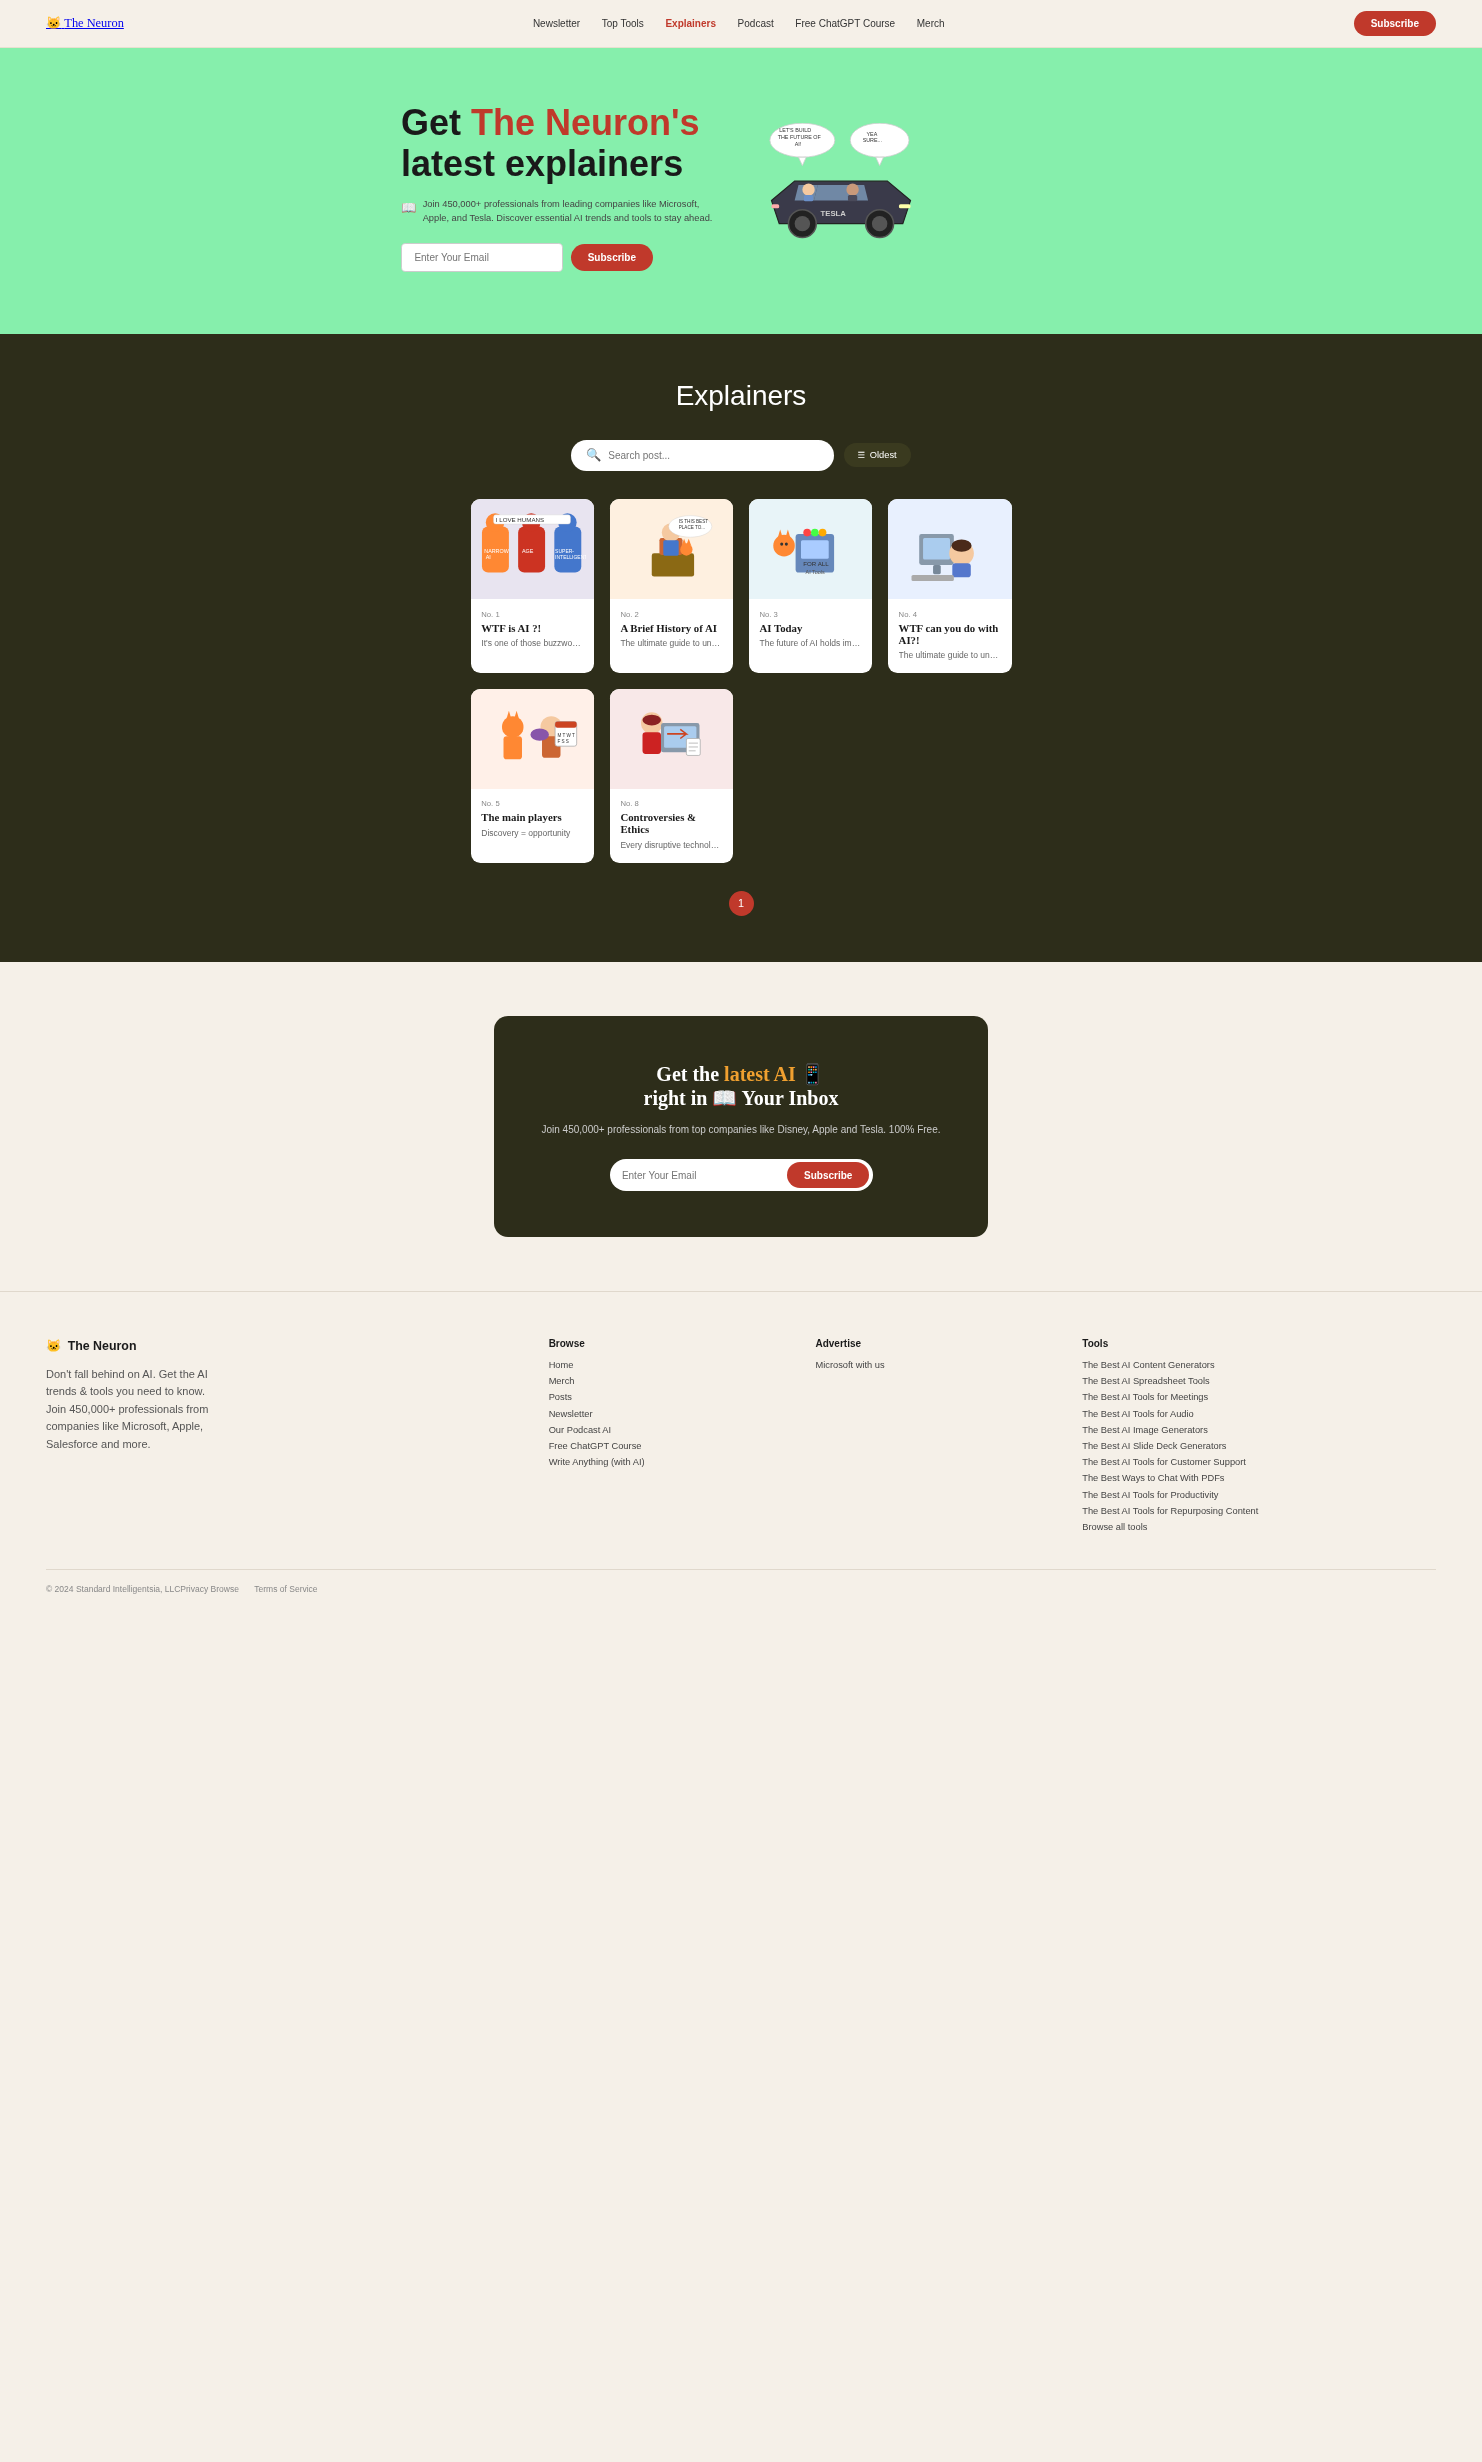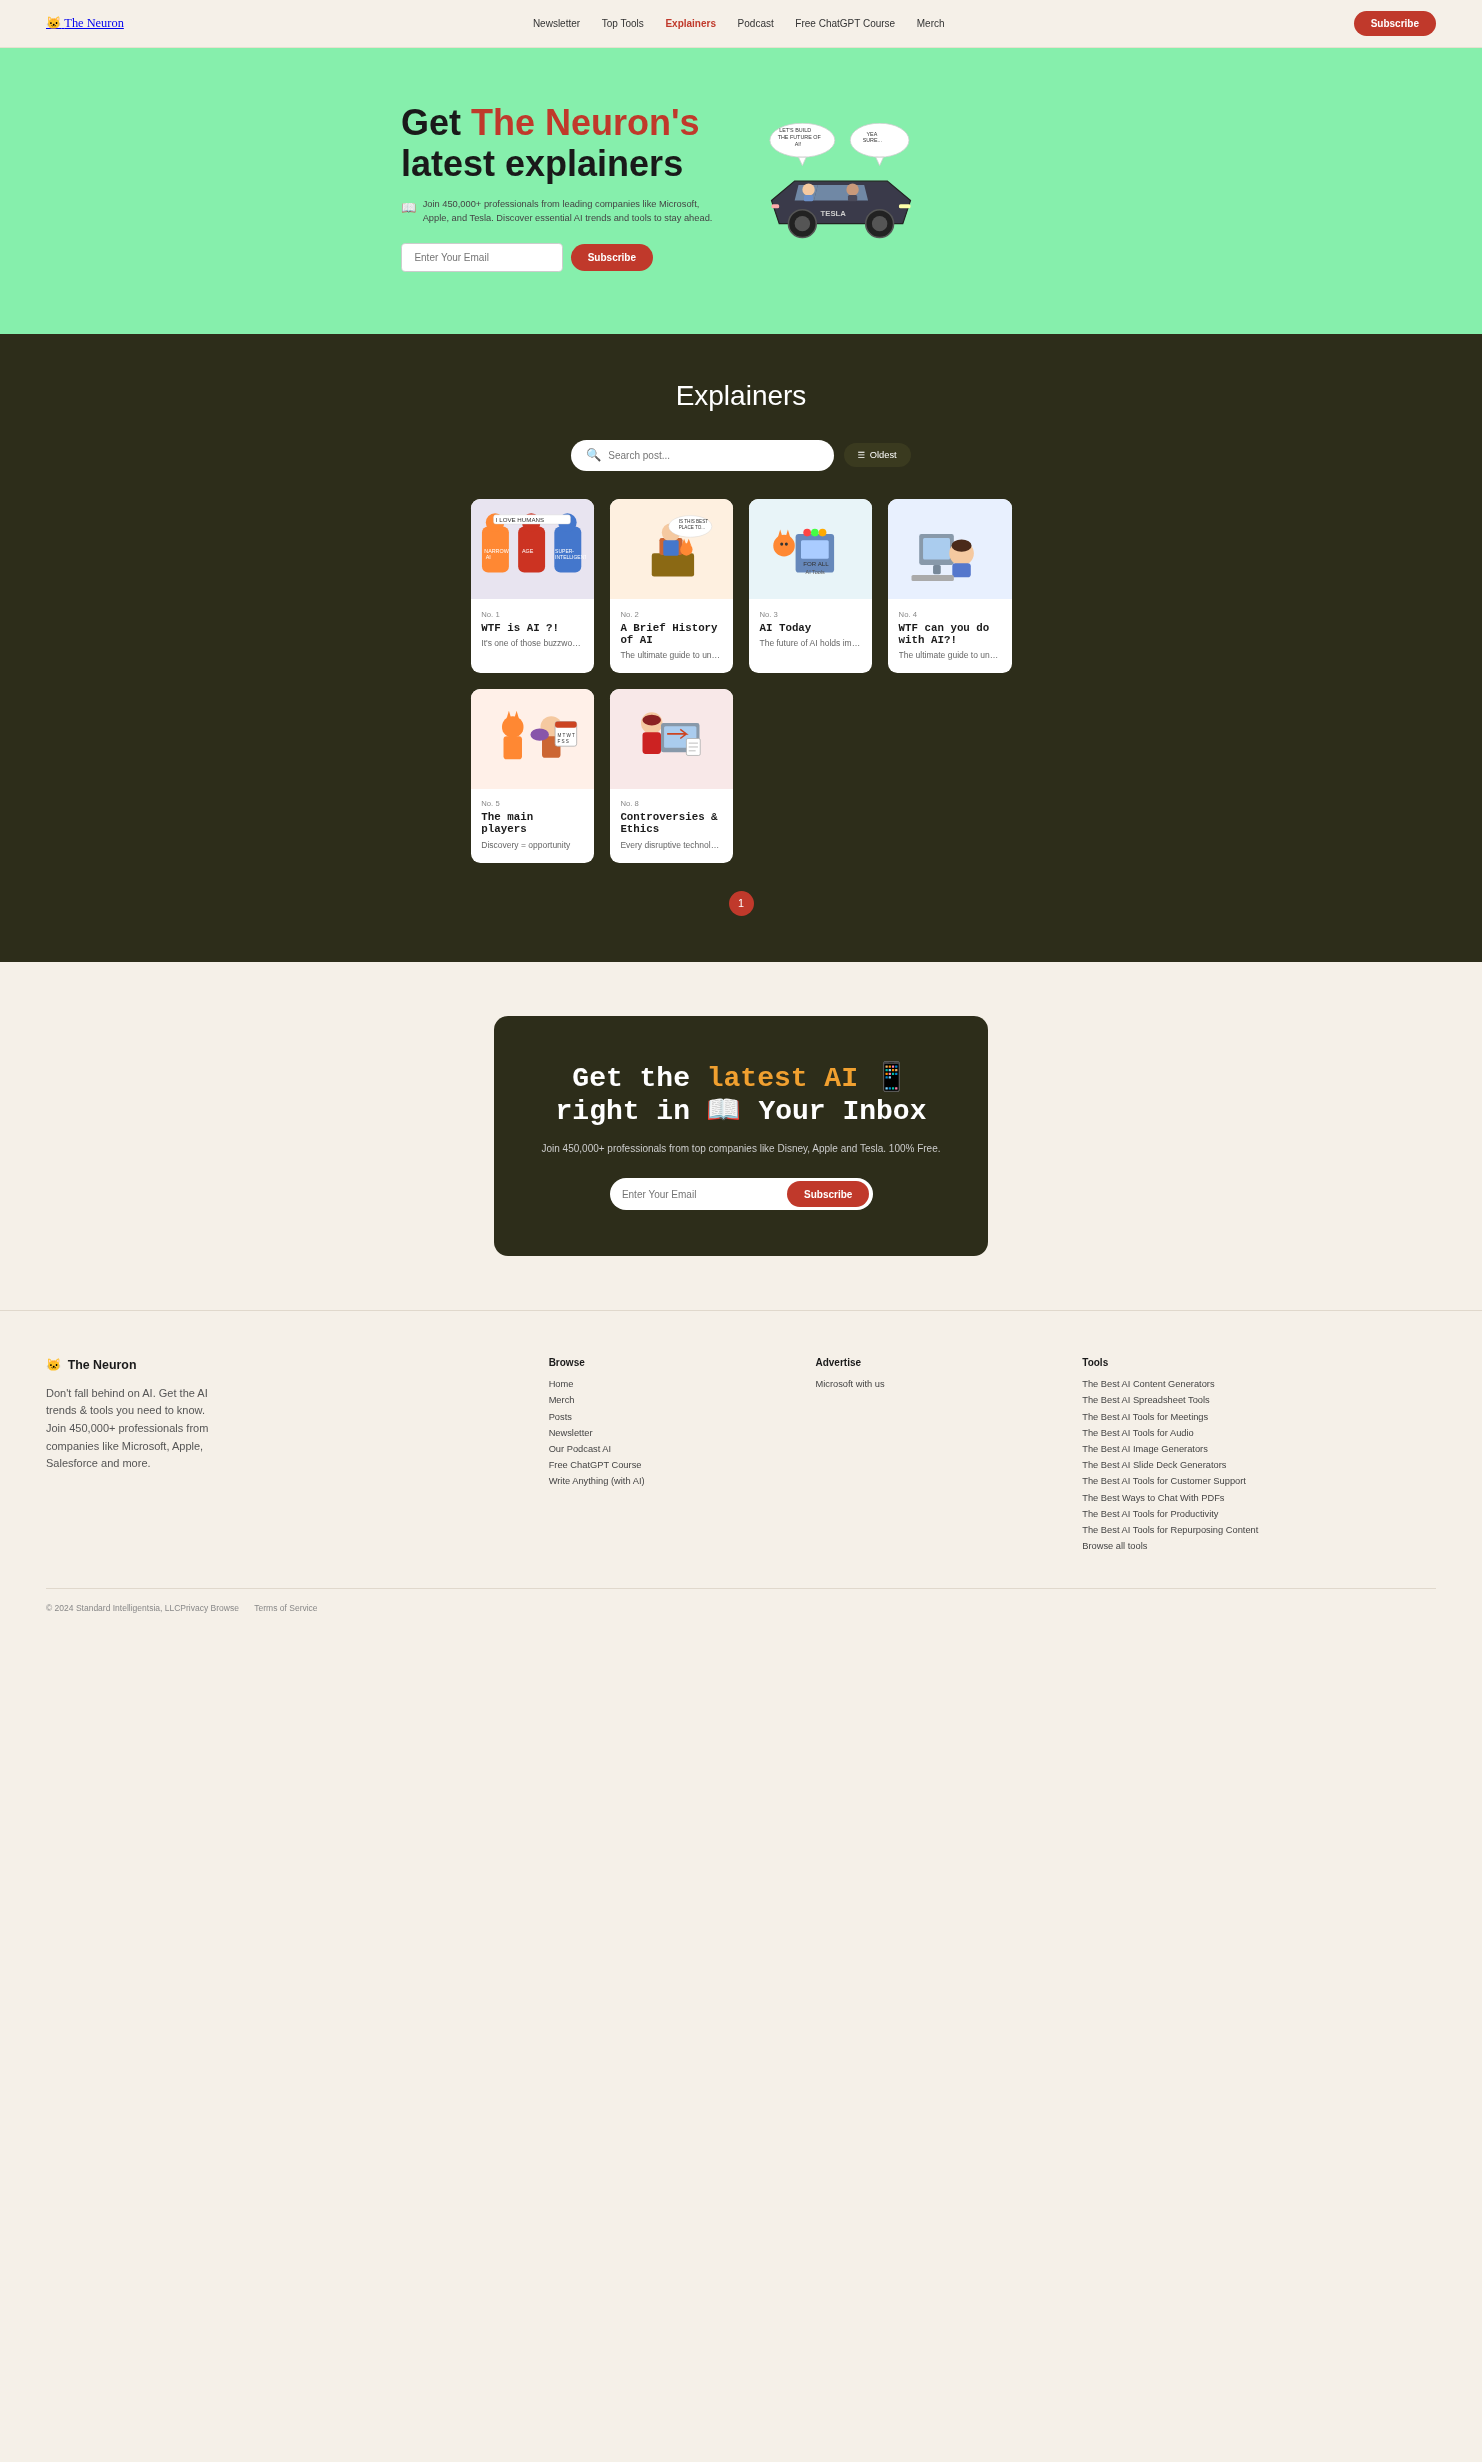--- a/index.html
+++ b/index.html
@@ -34,30 +34,30 @@
     .search-bar { display: flex; align-items: center; background: white; border-radius: 18.5px; padding: 7.7px 15.4px; gap: 6.2px; width: 263px; }
     .search-bar input { border: none; outline: none; font-size: 10px; width: 100%; color: #999; font-family: sans-serif; }
     .filter-btn { background: #3a3a1f; color: white; border: none; border-radius: 15.4px; padding: 7px 14px; font-size: 9.3px; cursor: pointer; display: flex; align-items: center; gap: 4.6px; font-family: sans-serif; }
     .filter-icon { font-size: 8.5px; }
 
     .cards-grid { display: grid; grid-template-columns: repeat(4, 1fr); gap: 15.4px; max-width: 587px; margin: 0 auto; padding: 0 23px; }
     .card { background: white; border-radius: 9.3px; overflow: hidden; cursor: pointer; }
     .card-img { width: 100%; height: 100px; background: #f0ede8; display: flex; align-items: center; justify-content: center; overflow: hidden; }
     .card-body { padding: 10.8px; }
     .card-num { font-size: 7.7px; color: #888; margin-bottom: 3.1px; font-family: sans-serif; }
-    .card-title { font-size: 10.8px; font-weight: 700; color: #1a1a1a; margin-bottom: 4.6px; font-family: Liberation Mono, monospace; }
+    .card-title { font-size: 10.8px; font-weight: 700; color: #1a1a1a; margin-bottom: 4.6px; font-family: Liberation Serif, serif; }
     .card-desc { font-size: 8.5px; color: #666; line-height: 1.4; font-family: sans-serif; white-space: nowrap; overflow: hidden; text-overflow: ellipsis; }
 
     .pagination { display: flex; justify-content: center; margin-top: 28px; }
     .page-btn { background: #c0392b; color: white; border: none; border-radius: 50%; width: 25px; height: 25px; font-size: 10.8px; cursor: pointer; font-family: sans-serif; }
 
     
     .cta-section { background: #f5f0e8; padding: 54px 46px; }
     .cta-box { background: #2d2d1a; border-radius: 14px; max-width: 494px; margin: 0 auto; padding: 46px 31px; text-align: center; }
-    .cta-title { color: white; font-size: 28px; font-weight: 900; line-height: 1.2; margin-bottom: 12.4px; font-family: Liberation Mono, monospace; }
+    .cta-title { color: white; font-size: 20px; font-weight: 900; line-height: 1.2; margin-bottom: 12.4px; font-family: Liberation Serif, serif; }
     .cta-title .highlight { color: #f0a030; }
     .cta-sub { color: #ccc; font-size: 10px; line-height: 1.5; margin-bottom: 21.6px; font-family: sans-serif; }
     .cta-form { display: flex; gap: 0; align-items: center; max-width: 263px; margin: 0 auto; background: white; border-radius: 18.5px; overflow: hidden; padding: 3.1px 3.1px 3.1px 12.4px; }
     .cta-input { border: none; outline: none; font-size: 10px; flex: 1; color: #999; font-family: sans-serif; background: transparent; }
     .cta-btn { background: #c0392b; color: white; border: none; border-radius: 15.4px; padding: 7.7px 17px; font-size: 10px; cursor: pointer; font-weight: 600; font-family: sans-serif; white-space: nowrap; }
 
     
     footer { background: #f5f0e8; padding: 46px 46px 23px; border-top: 0.8px solid #e0d8cc; }
     .footer-grid { display: grid; grid-template-columns: 2fr 1fr 1fr 1.5fr; gap: 31px; margin-bottom: 31px; }
     .footer-brand .logo { display: flex; align-items: center; gap: 6.2px; font-weight: 700; font-size: 12.4px; margin-bottom: 12.4px; font-family: sans-serif; }

